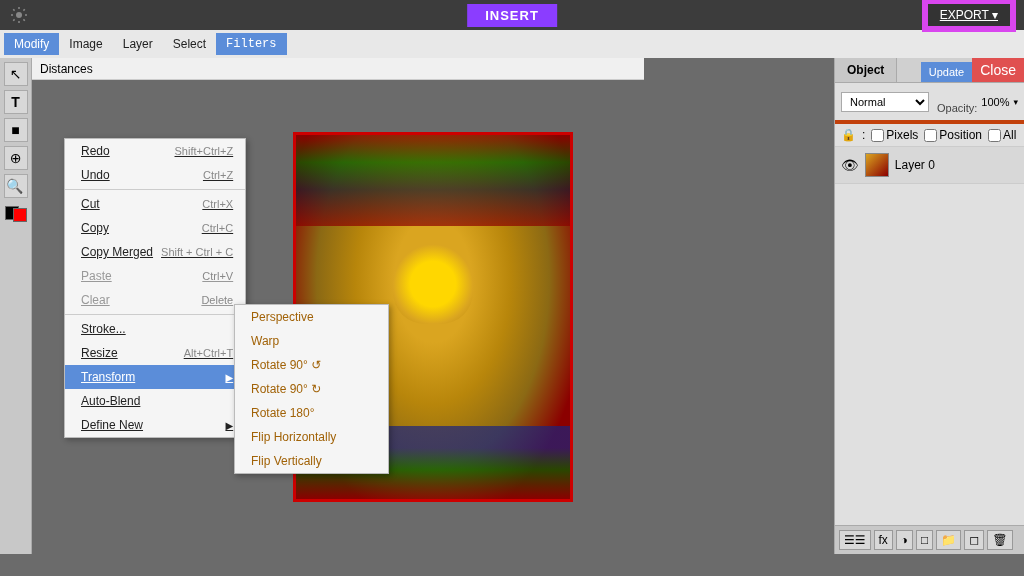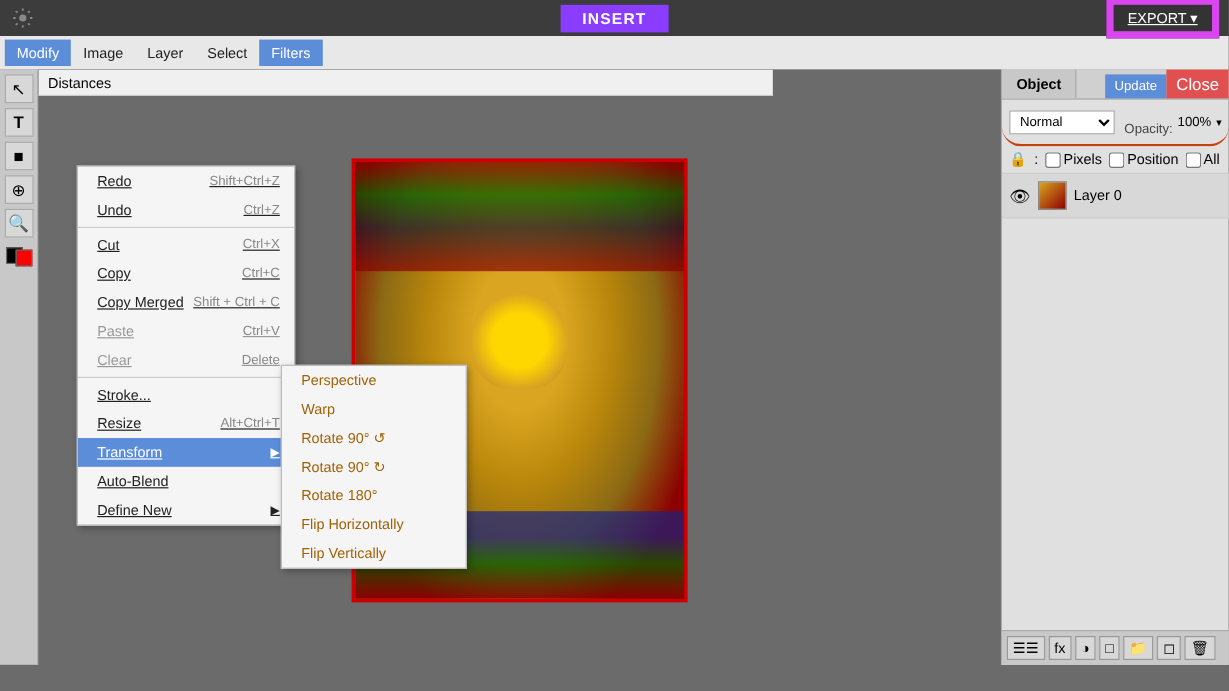--- a/index.html
+++ b/index.html
@@ -24,21 +24,21 @@
 
     
     #menubar {
       display: flex; align-items: center; background: #e8e8e8; height: 28px; padding: 0 4px;
     }
     .menu-item {
       padding: 4px 10px; cursor: pointer; font-size: 12px; color: #222;
       user-select: none;
     }
     .menu-item:hover, .menu-item.active { background: #5b8dd9; color: white; }
-    .menu-item.filters-active { background: #5b8dd9; color: white; }
+    .menu-item.filters-active { background: #5b8dd9; color: white; font-family: Liberation Mono, monospace; }
 
     
     #breadcrumb-bar {
       background: #f0f0f0; height: 22px; display: flex; align-items: center;
       padding: 0 8px; border-bottom: 1px solid #ccc;
     }
 
     
     #main {
       display: flex; height: calc(576px - 30px - 28px - 22px);
@@ -137,22 +137,21 @@
     #panel-update-btn {
       background: #5b8dd9; color: white; border: none; padding: 4px 8px;
       margin-left: auto; cursor: pointer; font-size: 11px;
     }
     #panel-close-btn {
       background: #e05050; color: white; border: none; padding: 4px 8px;
       cursor: pointer; font-size: 14px;
     }
     #blend-row {
       display: flex; align-items: center; padding: 6px 6px; gap: 4px;
-      border-bottom: 2px solid #c2410c;
-      border-radius: 16px;
+      border-bottom: 4px solid #c2410c;
     }
     .blend-select {
       background: #fff; border: 1px solid #aaa; padding: 2px 4px;
       font-size: 11px; flex: 1;
     }
     .opacity-label { font-size: 11px; color: #444; margin-top: 13px; }
     .opacity-val { font-size: 11px; }
     .dropdown-arrow { font-size: 9px; }
     #lock-row {
       display: flex; align-items: center; padding: 4px 6px; gap: 6px;

